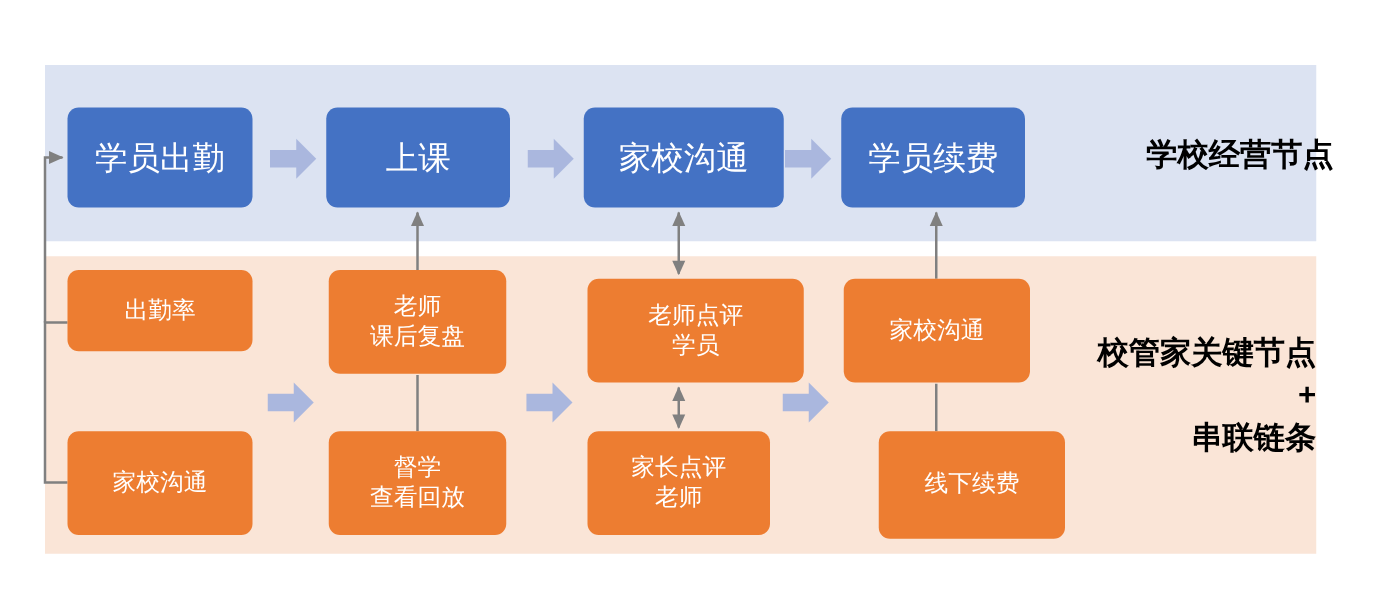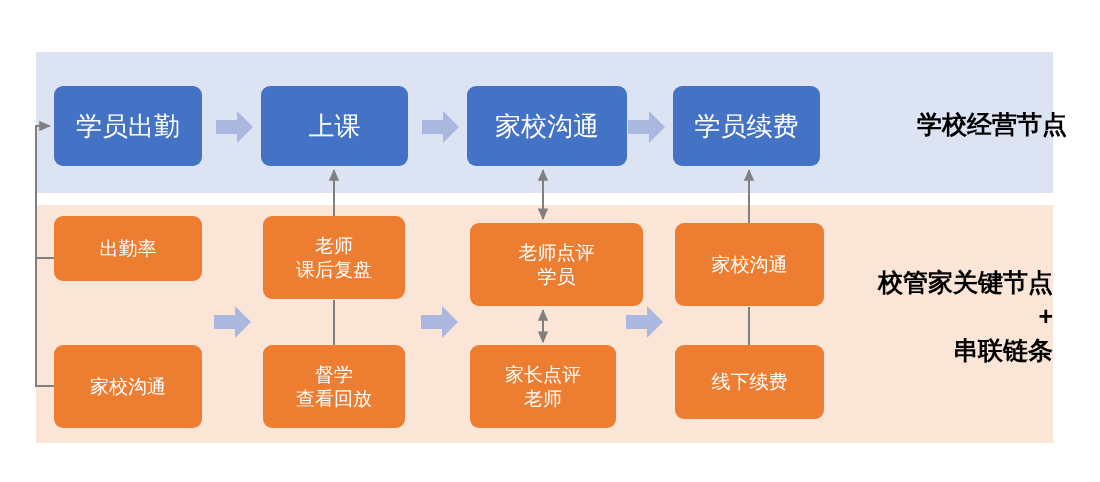--- a/index.html
+++ b/index.html
@@ -67,21 +67,21 @@
   #node-renewal         { left: 673px; top: 86px; width: 147px; height: 80px; }
 
   
   #node-attendance-rate { left: 54px;  top: 216px; width: 148px; height: 65px; }
   #node-points-reward   { left: 54px;  top: 345px; width: 148px; height: 83px; }
   #node-teacher-review  { left: 263px; top: 216px; width: 142px; height: 83px; }
   #node-supervision     { left: 263px; top: 345px; width: 142px; height: 83px; }
   #node-teacher-comment { left: 470px; top: 223px; width: 173px; height: 83px; }
   #node-parent-comment  { left: 470px; top: 345px; width: 146px; height: 83px; }
   #node-online-renewal  { left: 675px; top: 223px; width: 149px; height: 83px; }
-  #node-offline-renewal { left: 675px; top: 345px; width: 149px; height: 74px; }
+  #node-offline-renewal { left: 703px; top: 345px; width: 149px; height: 86px; }
 
   
   .caption {
     position: absolute;
     color: #000000;
     font-weight: bold;
     text-align: center;
     line-height: 1.35;
     white-space: pre-line;
     z-index: 6;

